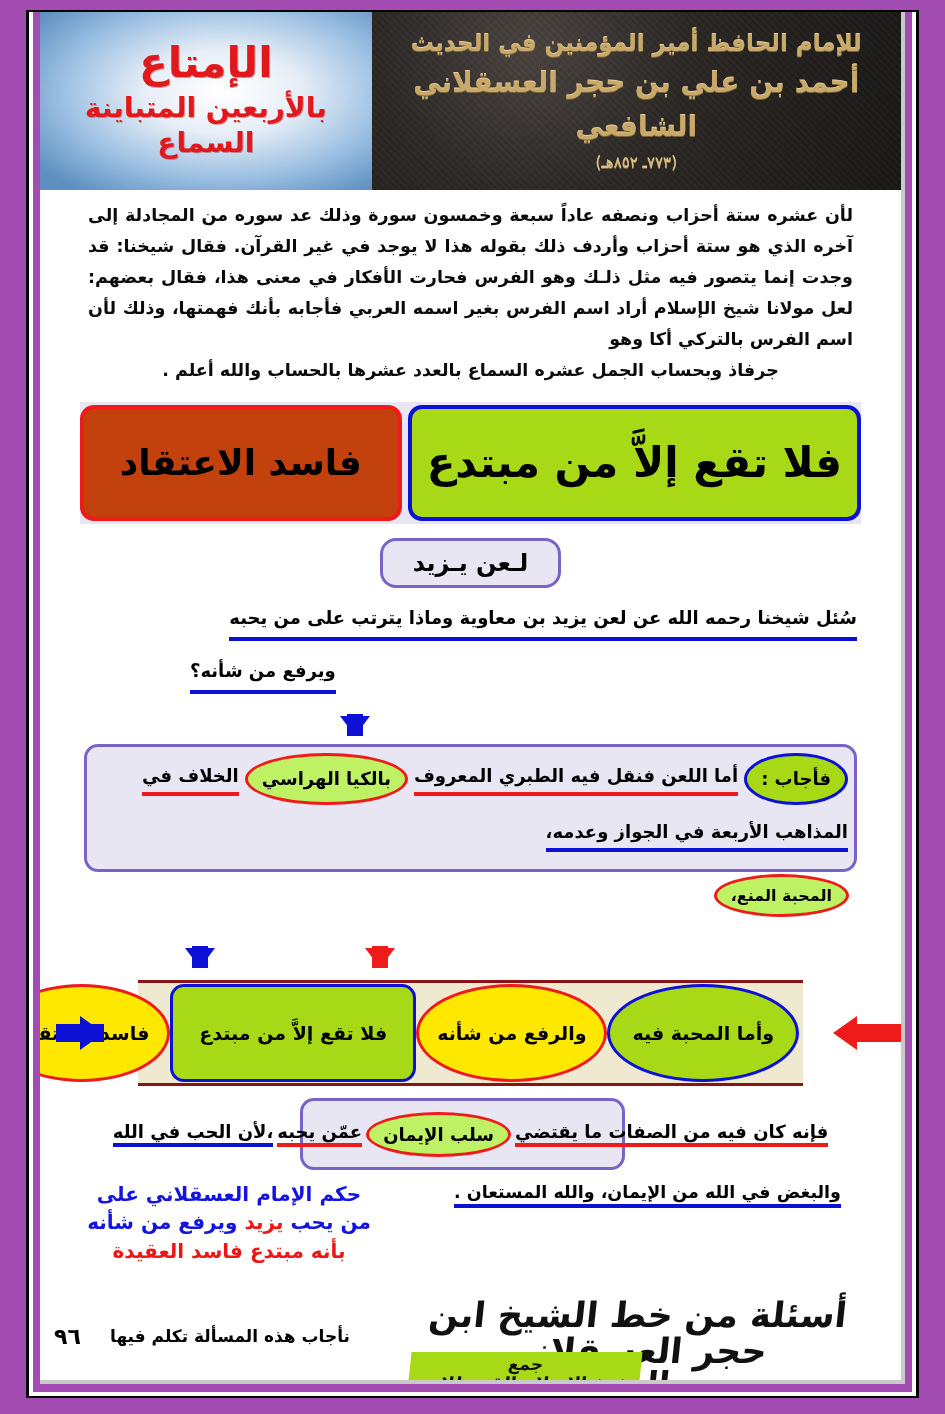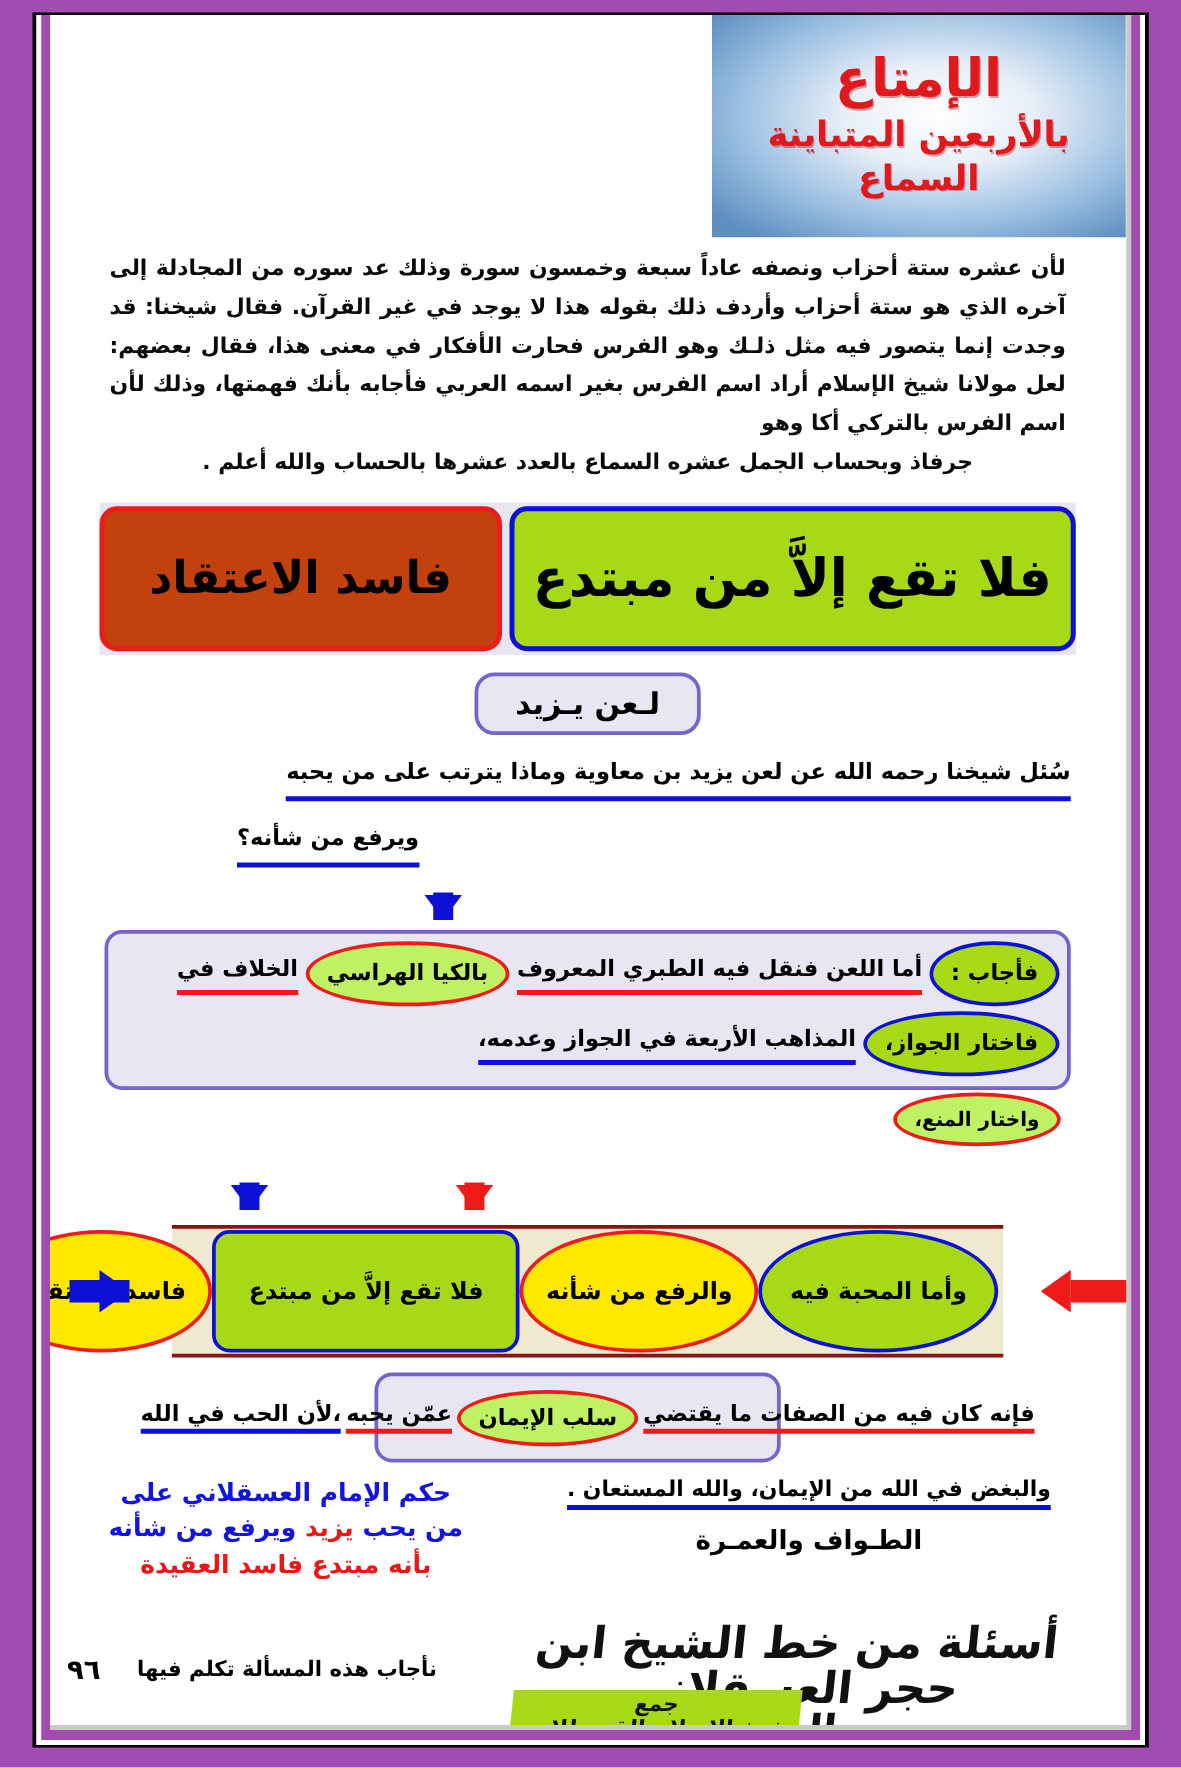--- a/index.html
+++ b/index.html
@@ -367,20 +367,27 @@
 <div class="page">
   <div class="frame-outer"></div>
   <div class="frame-black"></div>
   <div class="frame-white-gap"></div>
   <div class="frame-inner-purple"></div>
   <div class="frame-shadow"></div>
 
   <div class="sheet">
 
     <div class="header-band">
+      <div class="cover-left">
+        <div class="cover-calli">
+          <div class="l1">للإمام الحافظ أمير المؤمنين في الحديث</div>
+          <div class="l2">أحمد بن علي بن حجر العسقلاني الشافعي</div>
+          <div class="l3">(٧٧٣ـ ٨٥٢هـ)</div>
+        </div>
+      </div>
       <div class="cover-right">
         <div class="cover-right-calli">
           <div class="r1">الإمتاع</div>
           <div class="r2">بالأربعين المتباينة السماع</div>
         </div>
       </div>
     </div>
 
     <div class="body-area">
 
@@ -412,27 +419,26 @@
       </div>
 
       <div class="answer-block">
         <div class="ansline">
           <span class="ell gb plain">فأجاب :</span>
           <span class="plain u-red">أما اللعن فنقل فيه الطبري المعروف</span>
           <span class="ell yr">بالكيا الهراسي</span>
           <span class="plain u-red">الخلاف في</span>
         </div>
         <div class="ansline">
-          <span class="ell gb">فاختار الجواز،</span>
           <span class="plain u-blue">المذاهب الأربعة في الجواز وعدمه،</span>
         </div>
       </div>
 
       <div class="float-ell-row">
-        <span class="ell yr pos" style="right:8px; top:0;">واختار المنع،</span>
+        <span class="ell yr pos" style="right:8px; top:0;">المحبة المنع،</span>
       </div>
 
       <div class="arrow-stack">
         <div class="arrow-pos" style="left:145px; top:16px; color:#0d11d6;">
           <div class="arrow-down"></div>
         </div>
         <div class="arrow-pos" style="left:325px; top:16px; color:#ef1a1a;">
           <div class="arrow-down"></div>
         </div>
       </div>
@@ -460,21 +466,20 @@
           <span class="plain u-red">عمّن يحبه</span>
           <span class="plain u-blue">،لأن الحب في الله</span>
         </div>
       </div>
 
       <div class="tail-row">
         <div class="tail-right">
           <div>
             <span class="ul">والبغض في الله من الإيمان، والله المستعان .</span>
           </div>
-          <div class="sec">الطـواف والعمـرة</div>
         </div>
         <div class="tail-left">
           <div>حكم الإمام العسقلاني على</div>
           <div>
             <span>من يحب</span><span class="red"> يزيد </span><span>ويرفع من شأنه</span>
           </div>
           <div class="red">بأنه مبتدع فاسد العقيدة</div>
         </div>
       </div>
 

